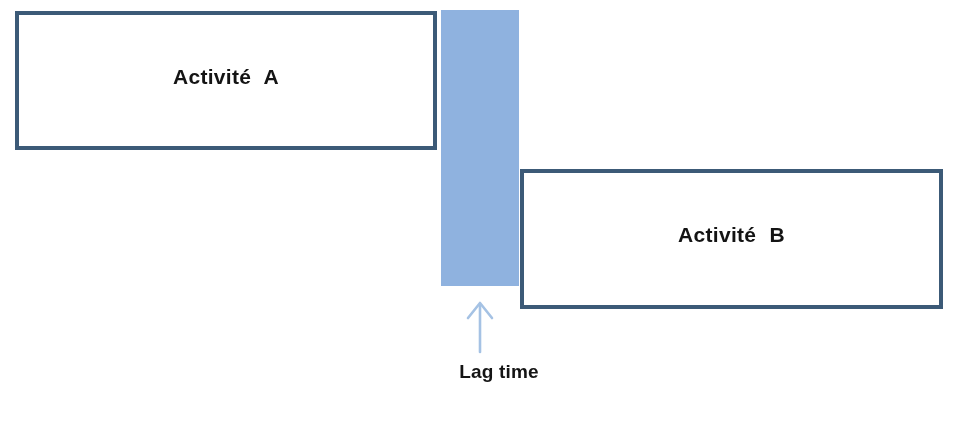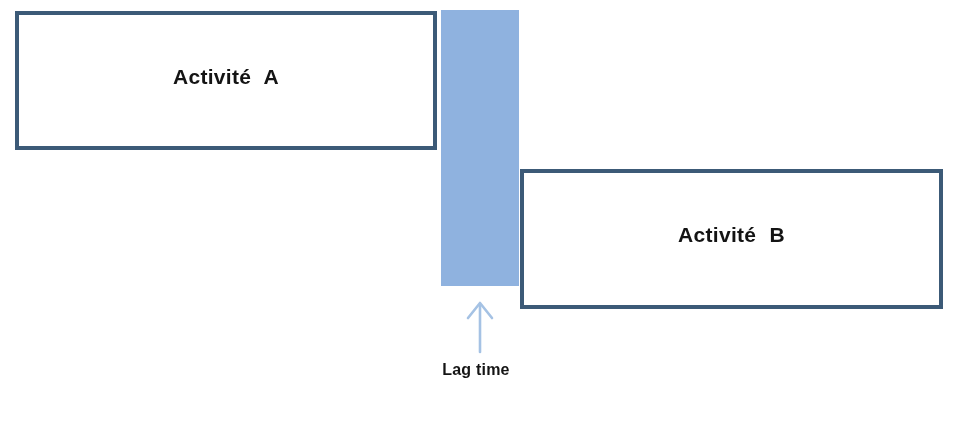--- a/index.html
+++ b/index.html
@@ -57,25 +57,25 @@
   }
   .arrow path {
     stroke: var(--arrow-stroke);
     stroke-width: 2.6;
     fill: none;
     stroke-linecap: round;
     stroke-linejoin: round;
   }
   .lag-label {
     position: absolute;
-    left: 406px;
+    left: 429px;
     top: 361px;
     width: 140px;
     text-align: center;
-    font-size: 16px;
+    font-size: 19px;
     font-weight: bold;
     color: var(--label-text);
     letter-spacing: 0.2px;
   }
 </style>
 </head>
 <body>
 
 <div class="canvas">
 

